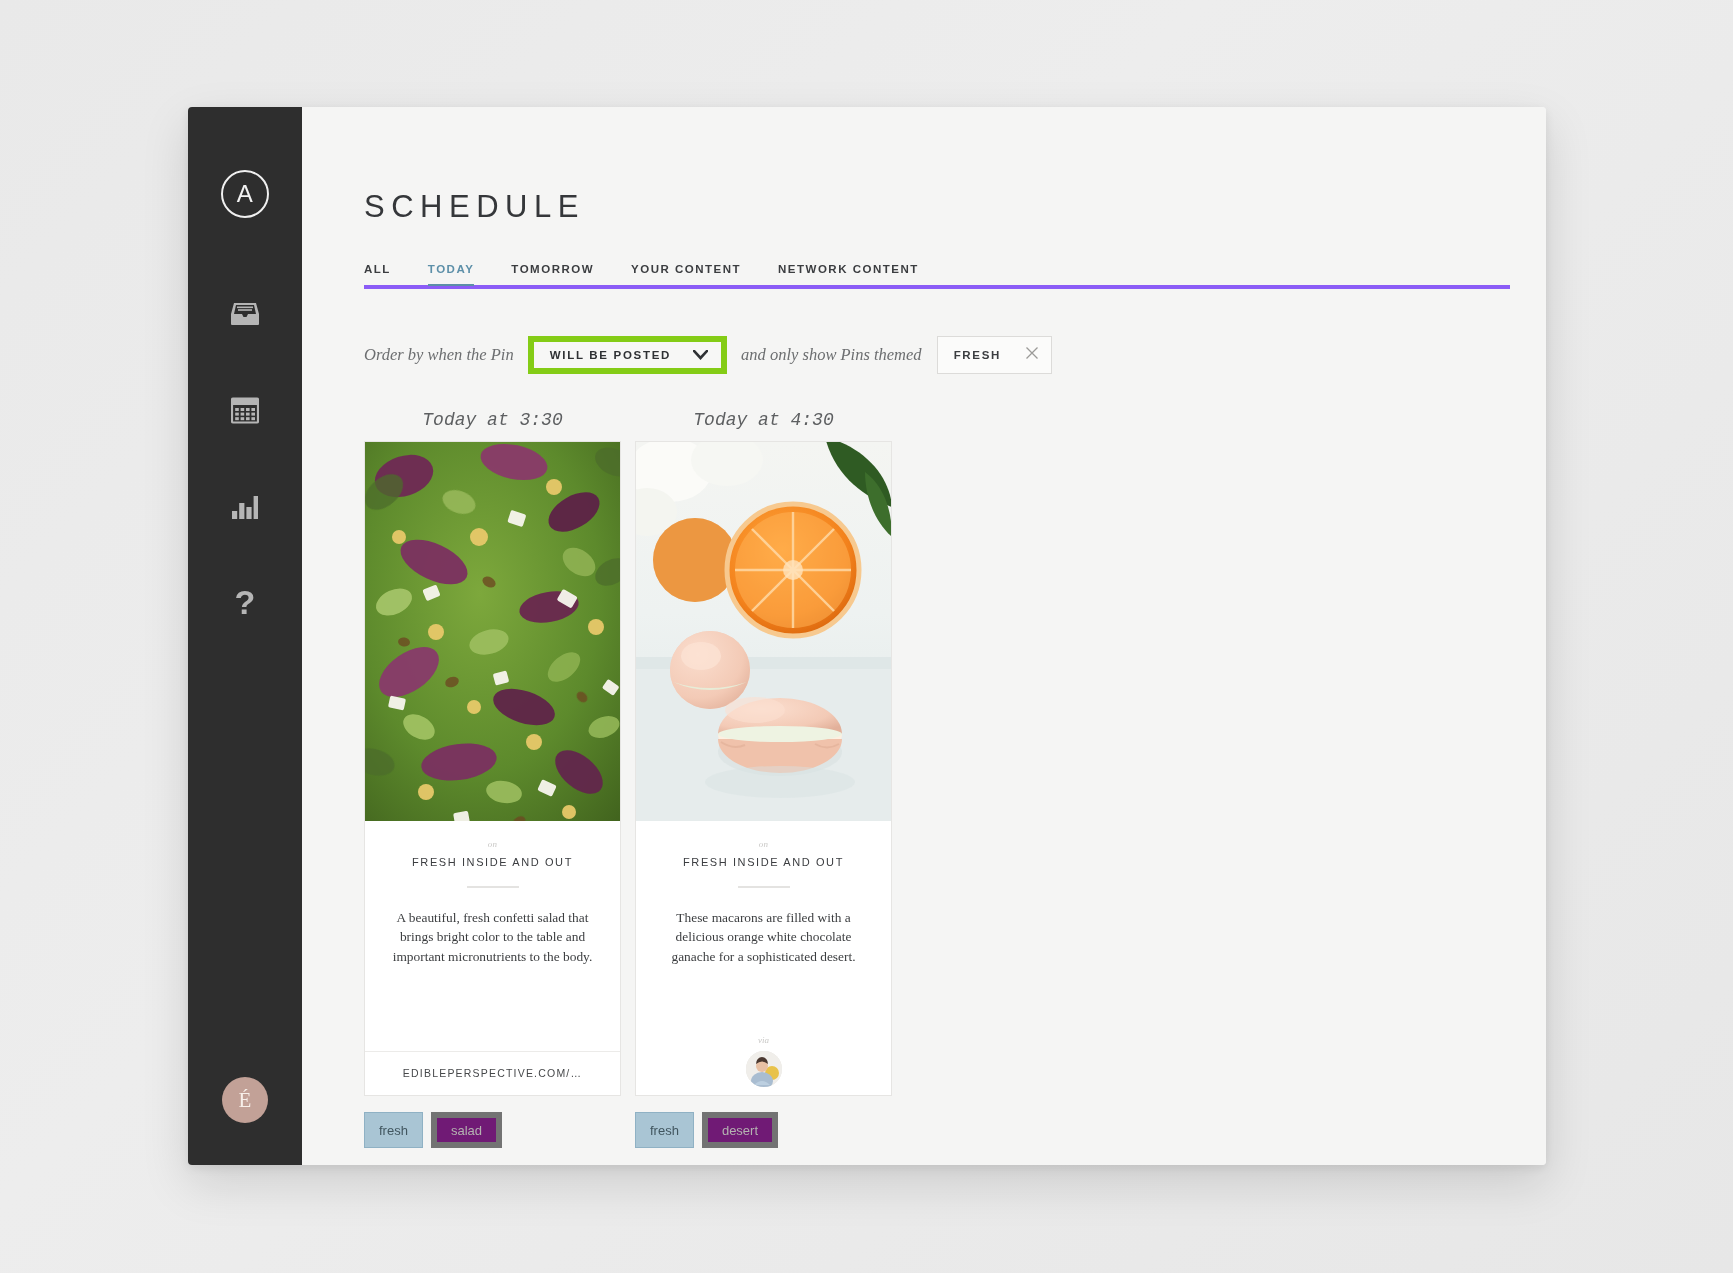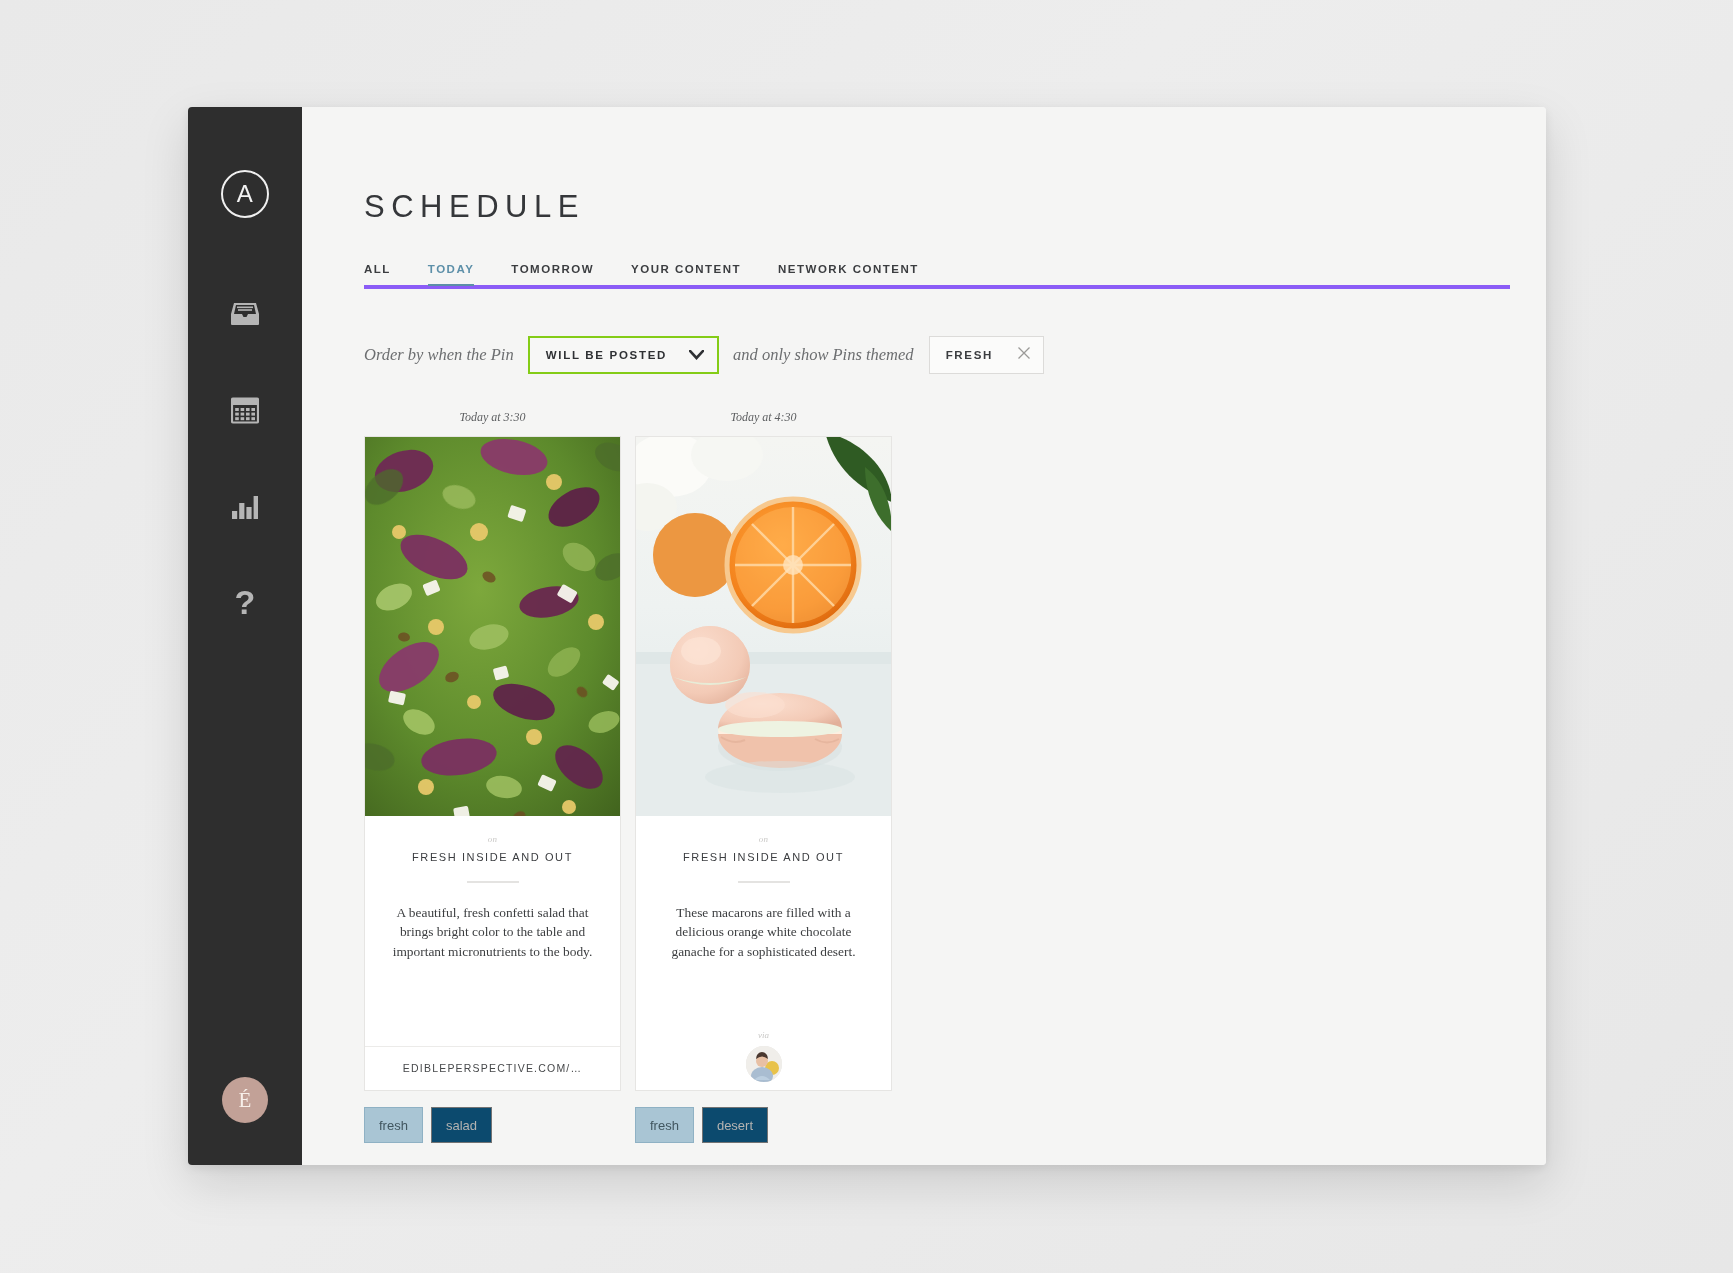--- a/index.html
+++ b/index.html
@@ -135,21 +135,21 @@
   }
   .filter-text {
     font-family: "Liberation Serif", serif;
     font-style: italic;
     font-size: 16.5px;
     color: #6c6e70;
   }
   .select-box {
     margin: 0 14px;
     height: 38px;
-    border: 2px solid #84cc16;
+    border: 6px solid #84cc16;
     background: #f7f7f6;
     display: flex; align-items: center;
     padding: 0 13px 0 16px;
     gap: 22px;
     cursor: pointer;
   }
   .select-label {
     font-size: 11.5px; font-weight: bold; letter-spacing: 1.7px;
     color: #2f3134;
   }
@@ -171,23 +171,23 @@
 
   
   .cards {
     margin-top: 36px;
     display: flex;
     gap: 14px;
   }
   .card-col { width: 257px; }
   .card-time {
     text-align: center;
-    font-family: Liberation Serif, serif;
+    font-family: Liberation Mono, monospace;
     font-style: italic;
-    font-size: 12px;
+    font-size: 18px;
     color: #5d5f61;
     margin-bottom: 11px;
   }
   .card {
     background: #ffffff;
     border: 1px solid #e6e5e3;
     display: flex; flex-direction: column;
     height: 655px;
     cursor: pointer;
   }
@@ -270,22 +270,22 @@
     font-size: 13px;
     font-family: "Liberation Sans", sans-serif;
     cursor: pointer;
   }
   .tag.on {
     background: #a9c5d4;
     border: 1px solid #8fb1c4;
     color: #41565f;
   }
   .tag.off {
-    background: #0c4a6e;
-    border: 1px solid #737373;
+    background: #701a75;
+    border: 6px solid #737373;
     color: #b4b3b1;
   }
 </style>
 </head>
 <body>
 
 <div class="app-window">
 
   <div class="sidebar">
 

